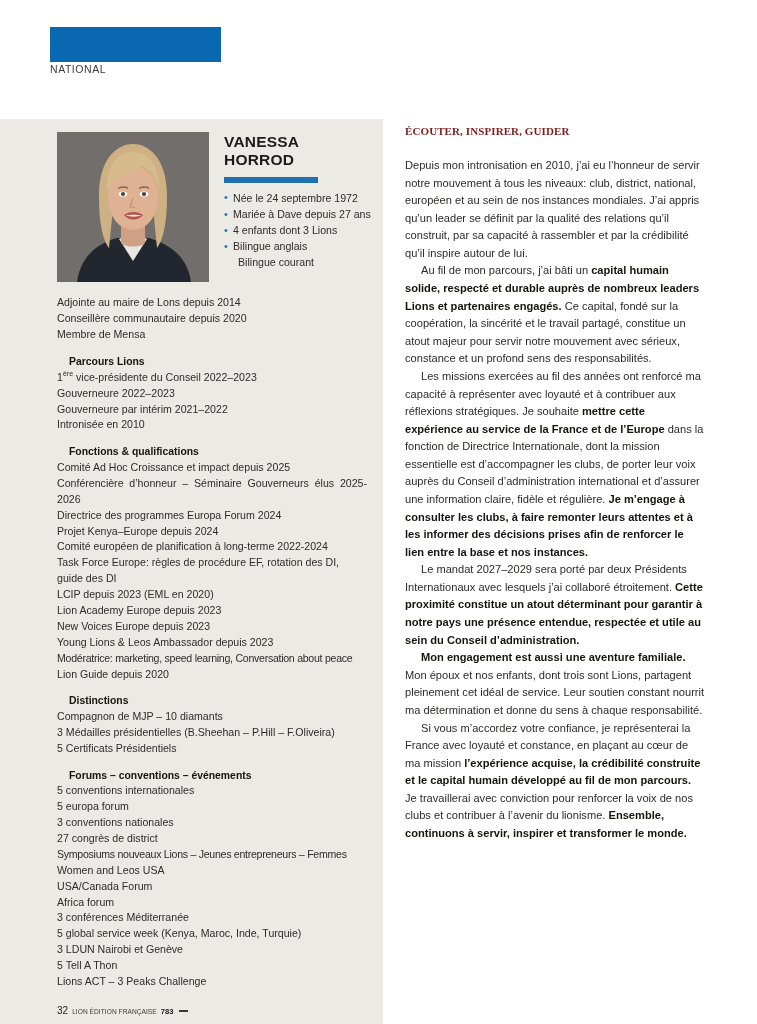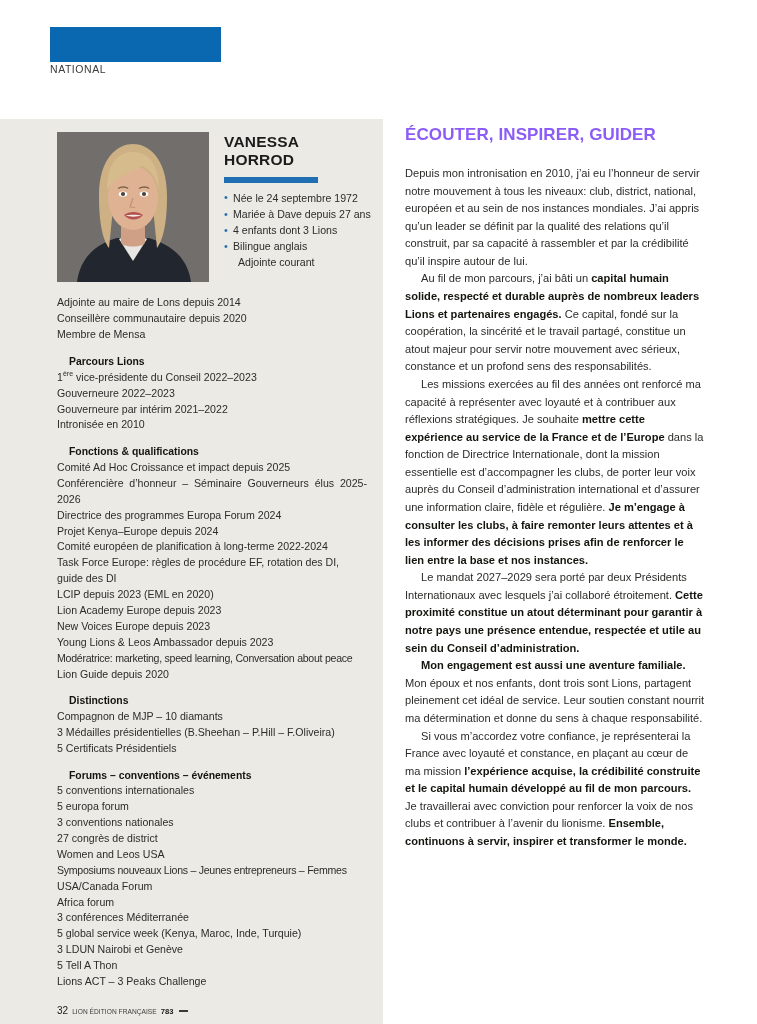--- a/index.html
+++ b/index.html
@@ -145,26 +145,26 @@
   }
 
   
   .right-col {
     position: absolute;
     left: 405px;
     top: 98px;
     width: 300px;
   }
   .article-title {
-    font-size: 17px;
+    font-size: 11px;
     font-weight: bold;
-    color: #8b5cf6;
+    color: #7f1d1d;
     letter-spacing: 0.1px;
     margin: 0 0 20px 0;
-    font-family: Liberation Sans, sans-serif;
+    font-family: Liberation Serif, serif;
   }
   .para {
     font-size: 11.1px;
     line-height: 1.585;
     color: #2b2b29;
     margin: 0;
     font-family: "Liberation Sans", sans-serif;
   }
   .para .ind { display: inline-block; width: 16px; }
   .para b { font-weight: bold; color: #15150f; }
@@ -250,21 +250,21 @@
   <div class="name-block">
     <div class="person-name">
       <span>VANESSA</span><br>
       <span>HORROD</span>
     </div>
     <div class="name-rule"></div>
     <ul class="facts">
       <li><span class="bul">•</span><span>Née le 24 septembre 1972</span></li>
       <li><span class="bul">•</span><span>Mariée à Dave depuis 27 ans</span></li>
       <li><span class="bul">•</span><span>4 enfants dont 3 Lions</span></li>
-      <li><span class="bul">•</span><span>Bilingue anglais</span><span class="cont">Adjointe courant</span></li>
+      <li><span class="bul">•</span><span>Bilingue anglais</span><span class="cont">Bilingue courant</span></li>
     </ul>
   </div>
 
   <div class="left-col">
 
     <div>
       <div class="lc-line">Adjointe au maire de Lons depuis 2014</div>
       <div class="lc-line">Conseillère communautaire depuis 2020</div>
       <div class="lc-line">Membre de Mensa</div>
     </div>
@@ -292,22 +292,22 @@
     <div class="lc-head">Distinctions</div>
     <div class="lc-line">Compagnon de MJP – 10 diamants</div>
     <div class="lc-line">3 Médailles présidentielles (B.Sheehan – P.Hill – F.Oliveira)</div>
     <div class="lc-line">5 Certificats Présidentiels</div>
 
     <div class="lc-head">Forums – conventions – événements</div>
     <div class="lc-line">5 conventions internationales</div>
     <div class="lc-line">5 europa forum</div>
     <div class="lc-line">3 conventions nationales</div>
     <div class="lc-line">27 congrès de district</div>
+    <div class="lc-line tight">Symposiums nouveaux Lions – Jeunes entrepreneurs – Femmes</div>
     <div class="lc-line">Women and Leos USA</div>
-    <div class="lc-line tight">Symposiums nouveaux Lions – Jeunes entrepreneurs – Femmes</div>
     <div class="lc-line">USA/Canada Forum</div>
     <div class="lc-line">Africa forum</div>
     <div class="lc-line">3 conférences Méditerranée</div>
     <div class="lc-line">5 global service week (Kenya, Maroc, Inde, Turquie)</div>
     <div class="lc-line">3 LDUN Nairobi et Genève</div>
     <div class="lc-line">5 Tell A Thon</div>
     <div class="lc-line">Lions ACT – 3 Peaks Challenge</div>
   </div>
 
   <div class="right-col">

